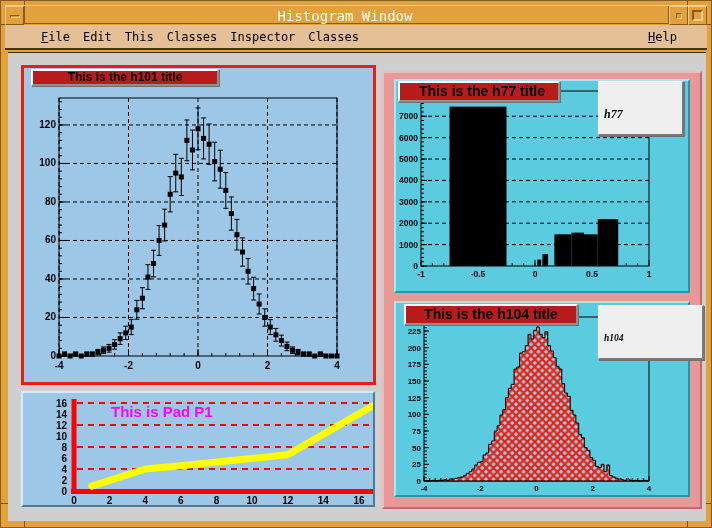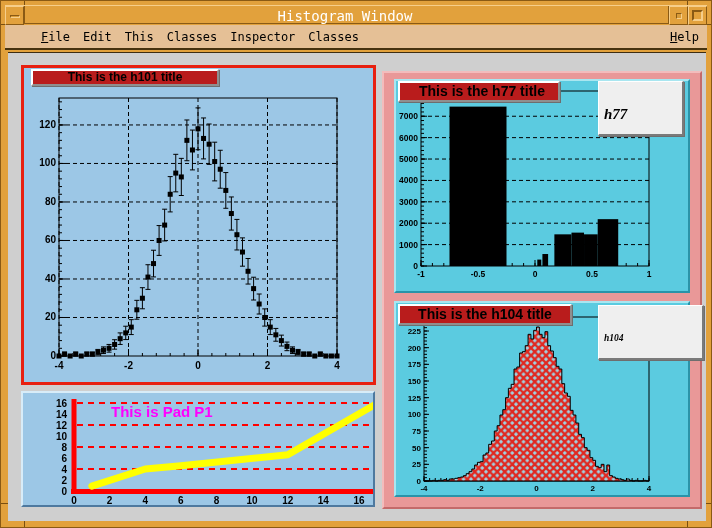--- a/index.html
+++ b/index.html
@@ -23,21 +23,21 @@
   .sq-big{position:absolute;left:3px;top:3px;width:11px;height:11px;background:#E2A13C;
     border:2px solid #8A5A14;border-bottom-color:#F6CE8A;border-right-color:#F6CE8A;}
   .title-text{position:absolute;left:26px;right:48px;top:2px;text-align:center;
     color:#FFFFFF;font-size:14px;letter-spacing:0;}
   
   .menubar{position:absolute;left:4px;top:24px;right:4px;height:25px;background:#E5C096;
     border-bottom:2px solid #46320F;display:flex;align-items:center;
     padding-left:36px;gap:13px;font-size:12px;color:#000;}
   .menu-item{display:inline-block;cursor:default;}
   .mnemonic::first-letter{text-decoration:underline;}
-  .menu-help{margin-left:auto;margin-right:8px;}
+  .menu-help{margin-left:auto;margin-right:30px;}
   
   .canvas{position:absolute;left:7px;top:51px;width:698px;height:469px;background:#CFCFCF;
     border-top:1px solid #3E2D12;}
   .pad{position:absolute;}
   .pad-h101{left:13px;top:12px;width:355px;height:320px;background:#9CC7E6;border:3px solid #E82010;}
   .pad-p1{left:13px;top:338px;width:354px;height:116px;background:#9CC7E6;
     border:2px solid #D8ECF8;border-right-color:#4E799F;border-bottom-color:#4E799F;}
   .pad-pink{left:374px;top:18px;width:320px;height:438px;background:#E99898;
     border:2px solid #F3BCBC;border-right-color:#C46A6A;border-bottom-color:#C46A6A;}
   .pad-h77{left:10px;top:6px;width:296px;height:214px;background:#5BCBE0;
@@ -53,22 +53,22 @@
     box-shadow:1px 1px 0 #6e6e6e;white-space:nowrap;overflow:hidden;}
   .sbox{position:absolute;background:#EFEFEF;color:#000;
     font-family:"Liberation Serif",serif;font-style:italic;font-weight:bold;
     border-top:1px solid #FFFFFF;border-left:1px solid #FFFFFF;
     border-right:2px solid #7A7A7A;border-bottom:2px solid #7A7A7A;
     box-shadow:1px 1px 0 #6e6e6e;padding:2px 5px;white-space:pre;overflow:hidden;}
   .sbox div{white-space:pre;}
   .t-h101{left:7px;top:1px;width:188px;height:17px;font-size:12px;line-height:13px;}
   .s-h101{left:233px;top:5px;width:110px;height:62px;font-size:11px;line-height:14px;}
   .t-h77{left:2px;top:0px;width:162px;height:21px;font-size:14px;line-height:17px;padding-left:6px;}
-  .s-h77{left:202px;top:0px;width:86px;height:55px;font-size:15px;line-height:12px;}
-  .t-h104{left:2px;top:1px;width:174px;height:21px;font-size:14px;line-height:17px;}
+  .s-h77{left:202px;top:0px;width:86px;height:55px;font-size:12px;line-height:12px;}
+  .t-h104{left:8px;top:1px;width:174px;height:21px;font-size:14px;line-height:17px;}
   .s-h104{left:202px;top:2px;width:106px;height:55px;font-size:9.5px;line-height:12px;}
 </style>
 </head>
 <body>
 
 <div class="window">
 
   <div class="notch" style="left:23px;top:0;width:1px;height:4px;"></div>
   <div class="notch" style="right:23px;top:0;width:1px;height:4px;"></div>
   <div class="notch" style="left:23px;bottom:0;width:1px;height:7px;"></div>

